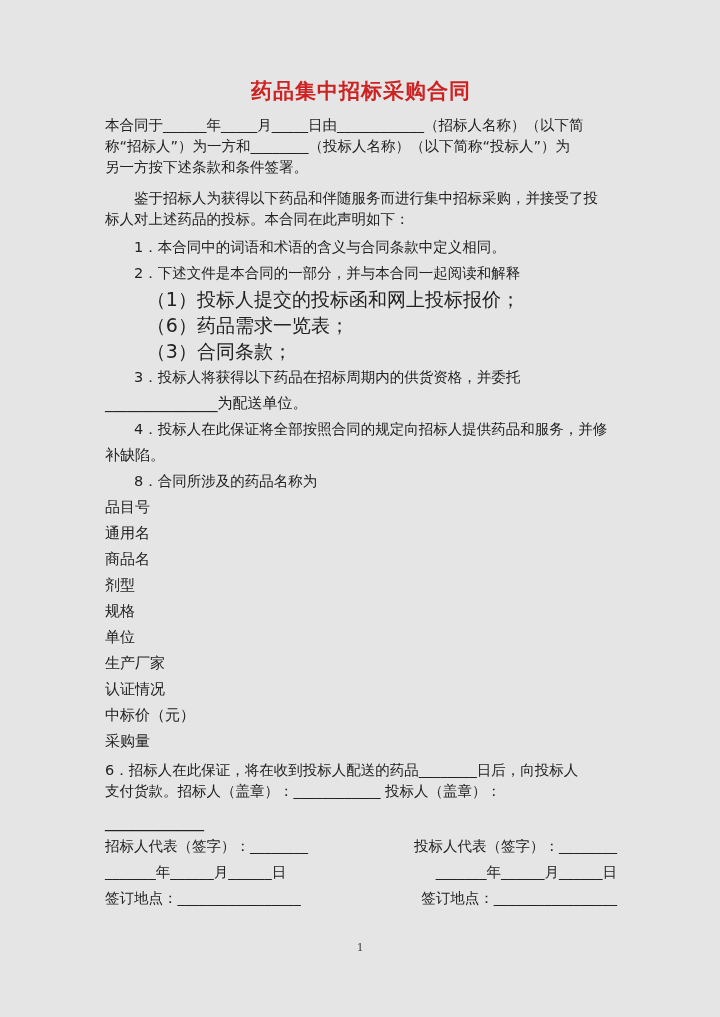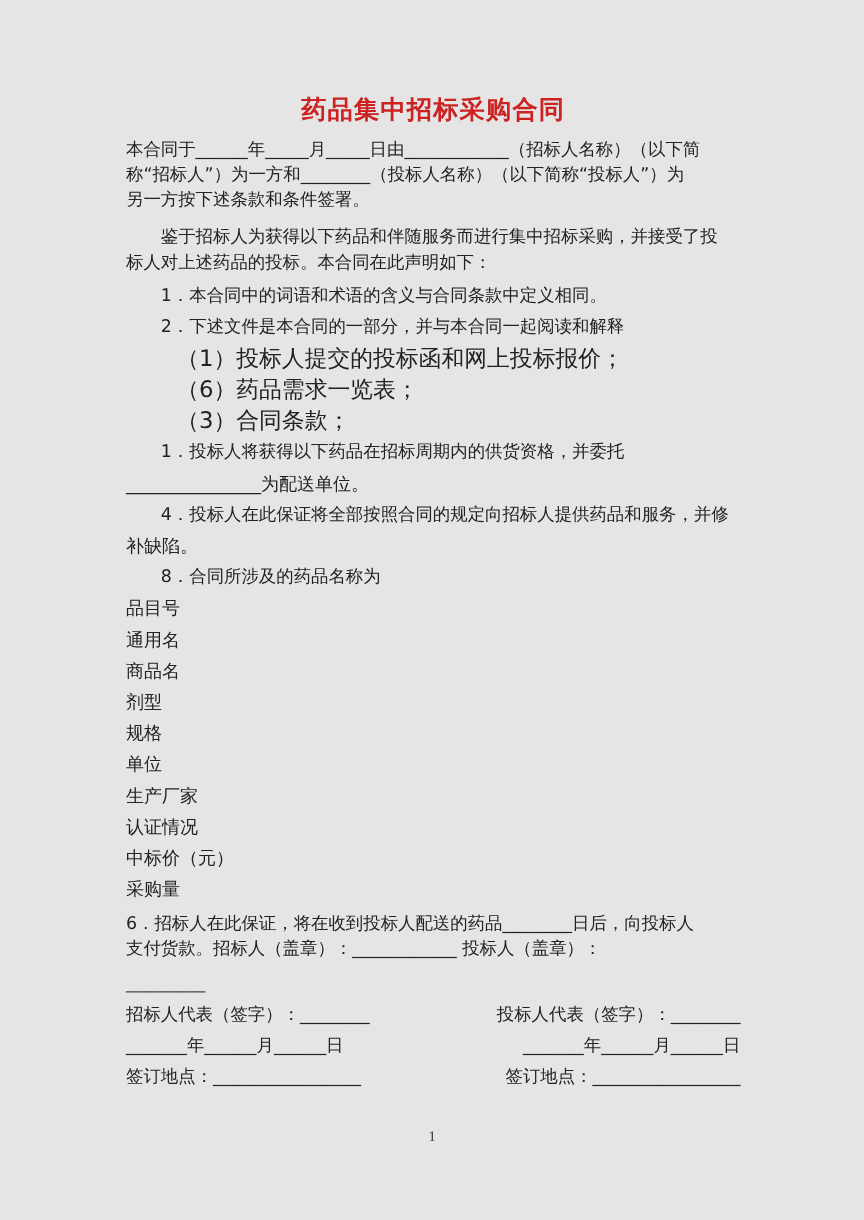--- a/index.html
+++ b/index.html
@@ -64,21 +64,21 @@
     margin: 0;
     padding-left: 2.2em;
   }
   .fieldline {
     font-size: 15px;
     line-height: 26px;
     margin: 0;
     padding-left: 0;
   }
   .blank-line {
-    font-size: 12px;
+    font-size: 18px;
     line-height: 21px;
     margin: 0;
   }
   .sig-block {
     margin-top: 2px;
   }
   .sig-row {
     display: flex;
     font-size: 14.5px;
     line-height: 26px;
@@ -120,21 +120,21 @@
 
     <div class="spacer-4"></div>
 
     <p class="listline">1．本合同中的词语和术语的含义与合同条款中定义相同。</p>
     <p class="listline">2．下述文件是本合同的一部分，并与本合同一起阅读和解释</p>
 
     <p class="sublistline">（1）投标人提交的投标函和网上投标报价；</p>
     <p class="sublistline">（6）药品需求一览表；</p>
     <p class="sublistline">（3）合同条款；</p>
 
-    <p class="listline">1．投标人将获得以下药品在招标周期内的供货资格，并委托</p>
+    <p class="listline">3．投标人将获得以下药品在招标周期内的供货资格，并委托</p>
     <p class="fieldline">_______________为配送单位。</p>
 
     <p class="listline">4．投标人在此保证将全部按照合同的规定向招标人提供药品和服务，并修</p>
     <p class="fieldline">补缺陷。</p>
 
     <p class="listline">8．合同所涉及的药品名称为</p>
 
     <p class="fieldline">品目号</p>
     <p class="fieldline">通用名</p>
     <p class="fieldline">商品名</p>

